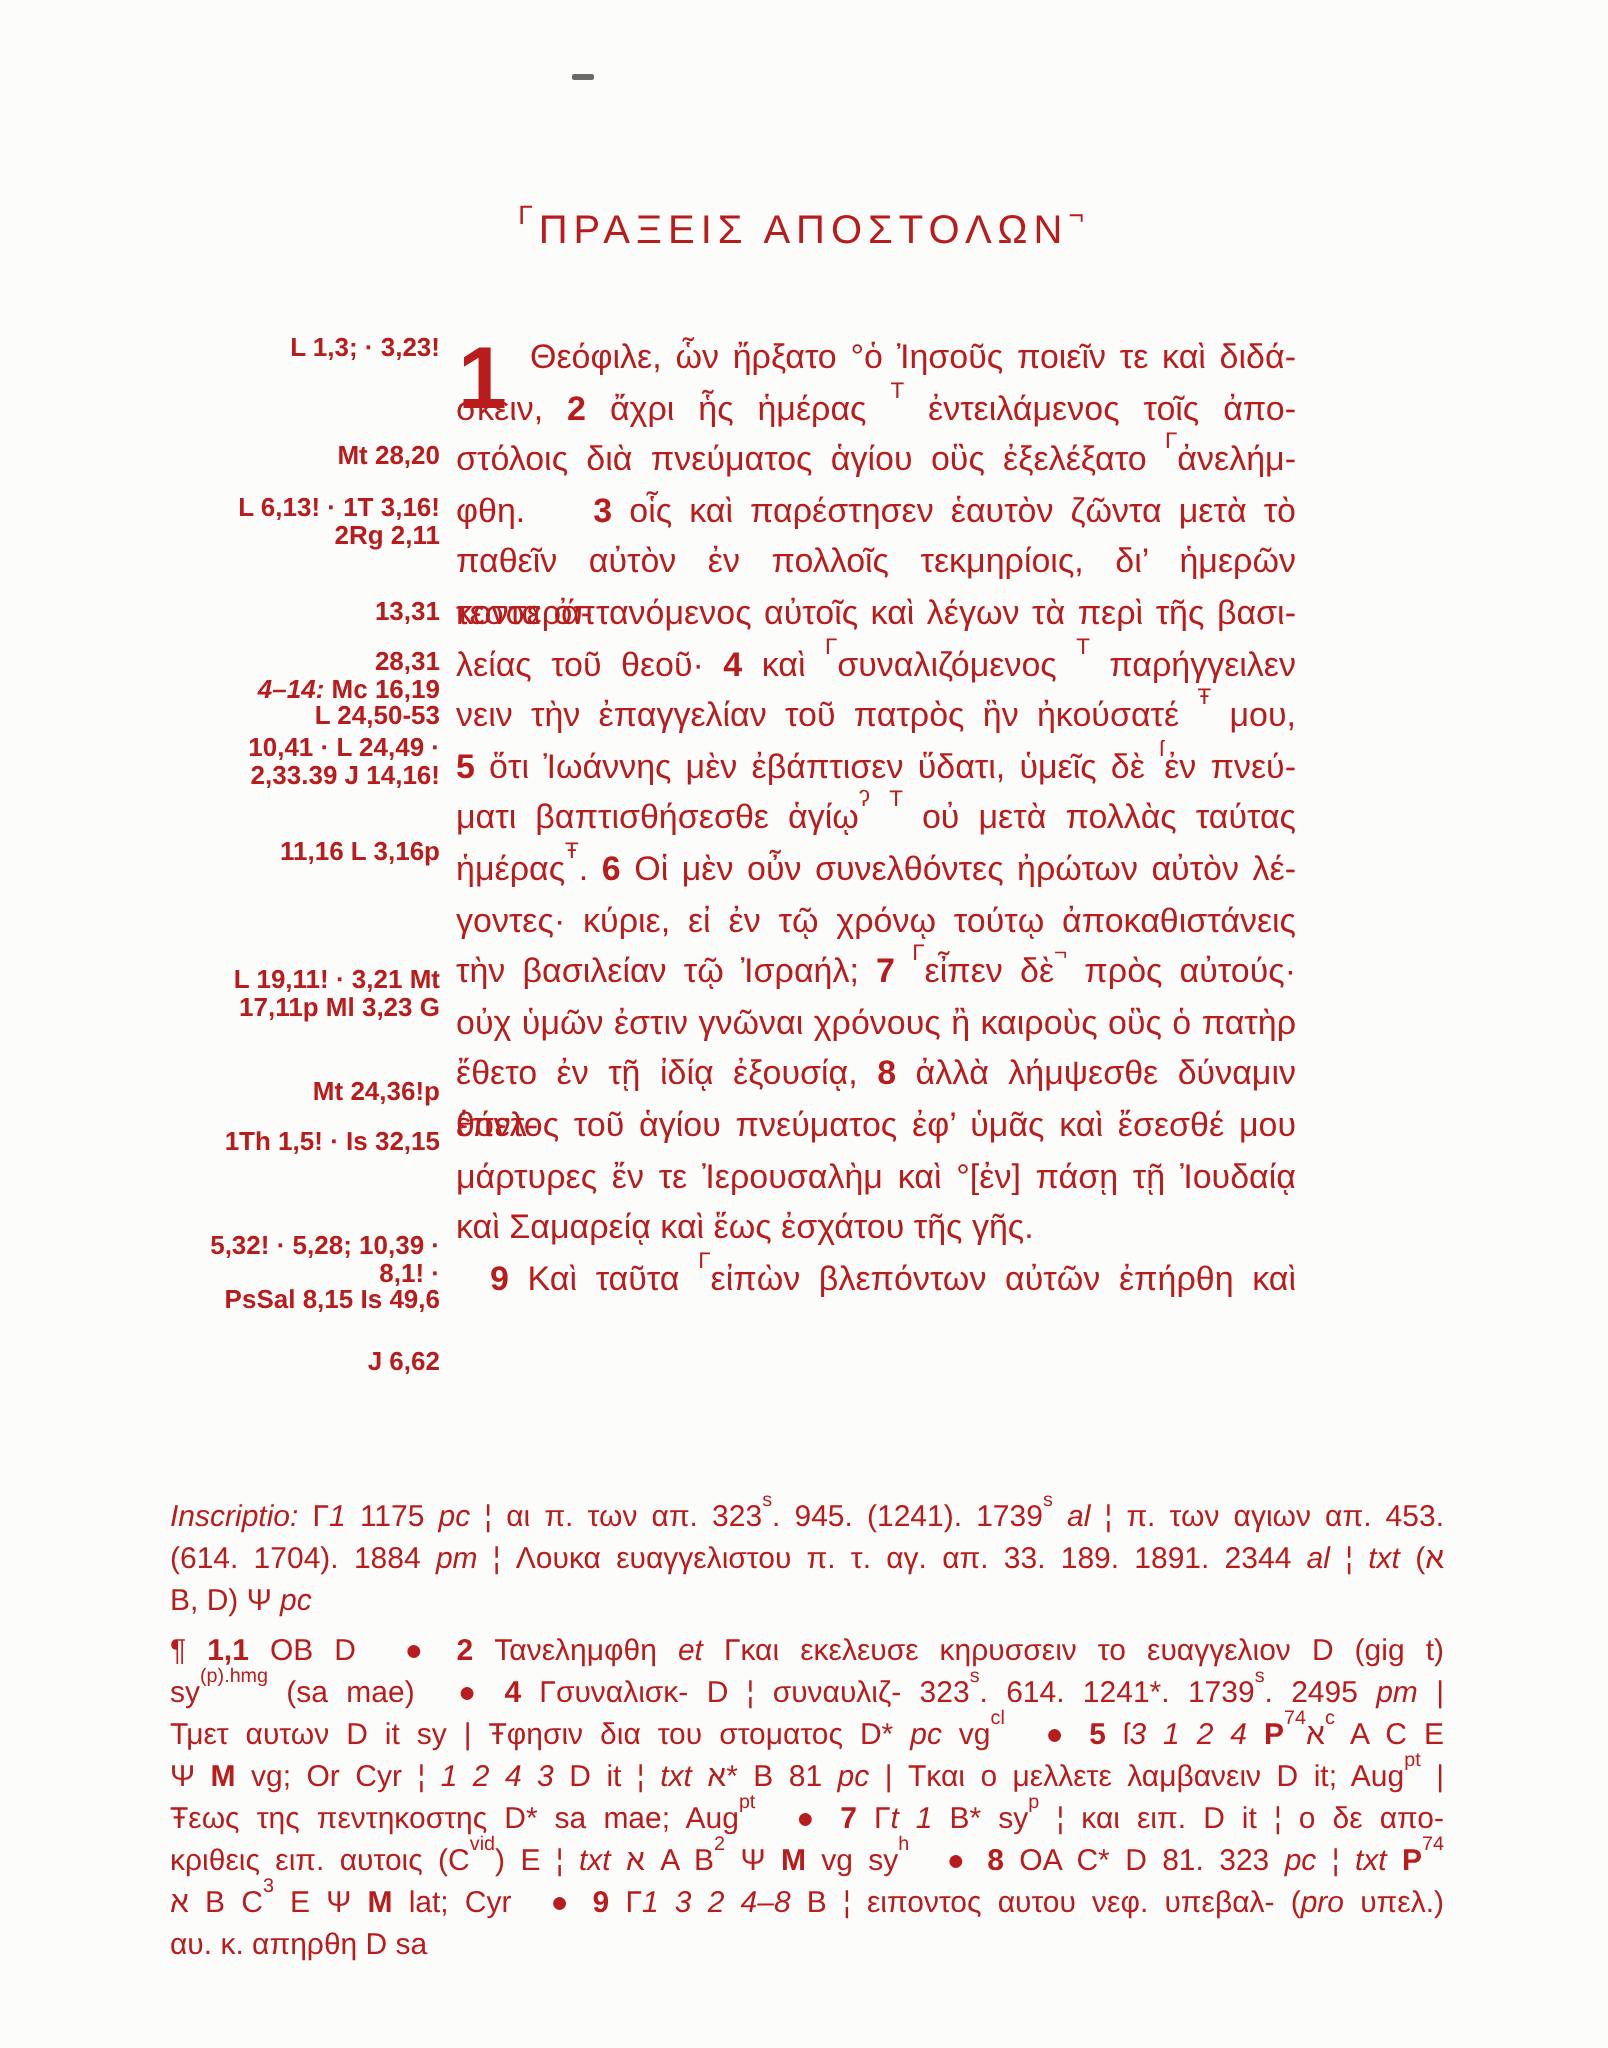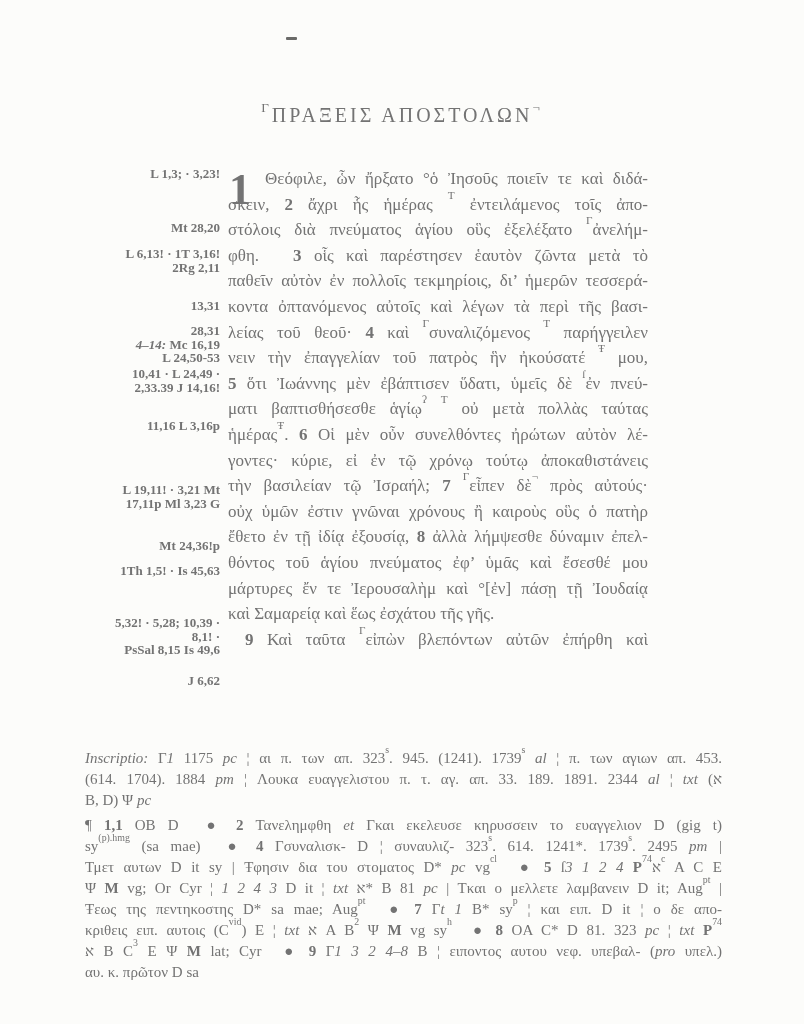--- a/index.html
+++ b/index.html
@@ -1,19 +1,19 @@
 <!DOCTYPE html>
 <html><head>
 <meta charset="utf-8">
 <style>
   html,body { margin:0; padding:0; background:#d8d8d4; }
   .page {
     position:relative; width:804px; height:1024px; margin:0 auto;
-    background:#fcfcfa; color:#737373; overflow:hidden;
-    font-family:Liberation Serif, serif;
+    background:#fcfcfa; color:#b91c1c; overflow:hidden;
+    font-family:Liberation Sans, sans-serif;
   }
   .artifact { position:absolute; left:286px; top:37px; width:11px; height:3px; background:#6a6a68; border-radius:1px; }
 
   .title {
     position:absolute; top:102px; left:0; width:804px; text-align:center;
     font-size:20px; letter-spacing:3px; white-space:nowrap;
   }
   .title sup { font-size:66%; position:relative; top:-2px; }
 
   .chapter-num {
@@ -66,21 +66,21 @@
   <div class="margin-ref" style="top:299px">13,31</div>
   <div class="margin-ref" style="top:324px">28,31</div>
   <div class="margin-ref" style="top:338px"><i>4–14:</i> Mc 16,19</div>
   <div class="margin-ref" style="top:351px">L 24,50-53</div>
   <div class="margin-ref" style="top:367px">10,41 · L 24,49 ·</div>
   <div class="margin-ref" style="top:381px">2,33.39 J 14,16!</div>
   <div class="margin-ref" style="top:419px">11,16 L 3,16p</div>
   <div class="margin-ref" style="top:483px">L 19,11! · 3,21 Mt</div>
   <div class="margin-ref" style="top:497px">17,11p Ml 3,23 G</div>
   <div class="margin-ref" style="top:539px">Mt 24,36!p</div>
-  <div class="margin-ref" style="top:564px">1Th 1,5! · Is 45,63</div>
+  <div class="margin-ref" style="top:564px">1Th 1,5! · Is 32,15</div>
   <div class="margin-ref" style="top:616px">5,32! · 5,28; 10,39 ·</div>
   <div class="margin-ref" style="top:630px">8,1! ·</div>
   <div class="margin-ref" style="top:643px">PsSal 8,15 Is 49,6</div>
   <div class="margin-ref" style="top:674px">J 6,62</div>
 
   <div class="body-text">
     <div class="tline jline indent">Θεόφιλε, ὧν ἤρξατο °ὁ Ἰησοῦς ποιεῖν τε καὶ διδά-</div>
     <div class="tline jline">σκειν, <b>2</b> ἄχρι ἧς ἡμέρας <sup>Τ</sup> ἐντειλάμενος τοῖς ἀπο-</div>
     <div class="tline jline">στόλοις διὰ πνεύματος ἁγίου οὓς ἐξελέξατο <sup>Γ</sup>ἀνελήμ-</div>
     <div class="tline jline">φθη.  <b>3</b> οἷς καὶ παρέστησεν ἑαυτὸν ζῶντα μετὰ τὸ</div>
@@ -108,16 +108,16 @@
   </div>
 
   <div class="app-block apparatus">
     <div class="app-line jline">¶ <b>1,1</b> ΟB D  ● <b>2</b> Τανελημφθη <i>et</i> Γκαι εκελευσε κηρυσσειν το ευαγγελιον D (gig t)</div>
     <div class="app-line jline">sy<sup>(p).hmg</sup> (sa mae)  ● <b>4</b> Γσυναλισκ- D ¦ συναυλιζ- 323<sup>s</sup>. 614. 1241*. 1739<sup>s</sup>. 2495 <i>pm</i> |</div>
     <div class="app-line jline">Τμετ αυτων D it sy | Ŧφησιν δια του στοματος D* <i>pc</i> vg<sup>cl</sup>  ● <b>5</b> ſ<i>3 1 2 4</i> <b>P</b><sup>74</sup>א<sup>c</sup> A C E</div>
     <div class="app-line jline">Ψ <b>M</b> vg; Or Cyr ¦ <i>1 2 4 3</i> D it ¦ <i>txt</i> א* B 81 <i>pc</i> | Τκαι ο μελλετε λαμβανειν D it; Aug<sup>pt</sup> |</div>
     <div class="app-line jline">Ŧεως της πεντηκοστης D* sa mae; Aug<sup>pt</sup>  ● <b>7</b> Γ<i>t 1</i> B* sy<sup>p</sup> ¦ και ειπ. D it ¦ ο δε απο-</div>
     <div class="app-line jline">κριθεις ειπ. αυτοις (C<sup>vid</sup>) E ¦ <i>txt</i> א A B<sup>2</sup> Ψ <b>M</b> vg sy<sup>h</sup>  ● <b>8</b> ΟA C* D 81. 323 <i>pc</i> ¦ <i>txt</i> <b>P</b><sup>74</sup></div>
     <div class="app-line jline">א B C<sup>3</sup> E Ψ <b>M</b> lat; Cyr  ● <b>9</b> Γ<i>1 3 2 4–8</i> B ¦ ειποντος αυτου νεφ. υπεβαλ- (<i>pro</i> υπελ.)</div>
-    <div class="app-line lline">αυ. κ. πρῶτον D sa</div>
+    <div class="app-line lline">αυ. κ. απηρθη D sa</div>
   </div>
 
 </div>
 
 </body></html>

